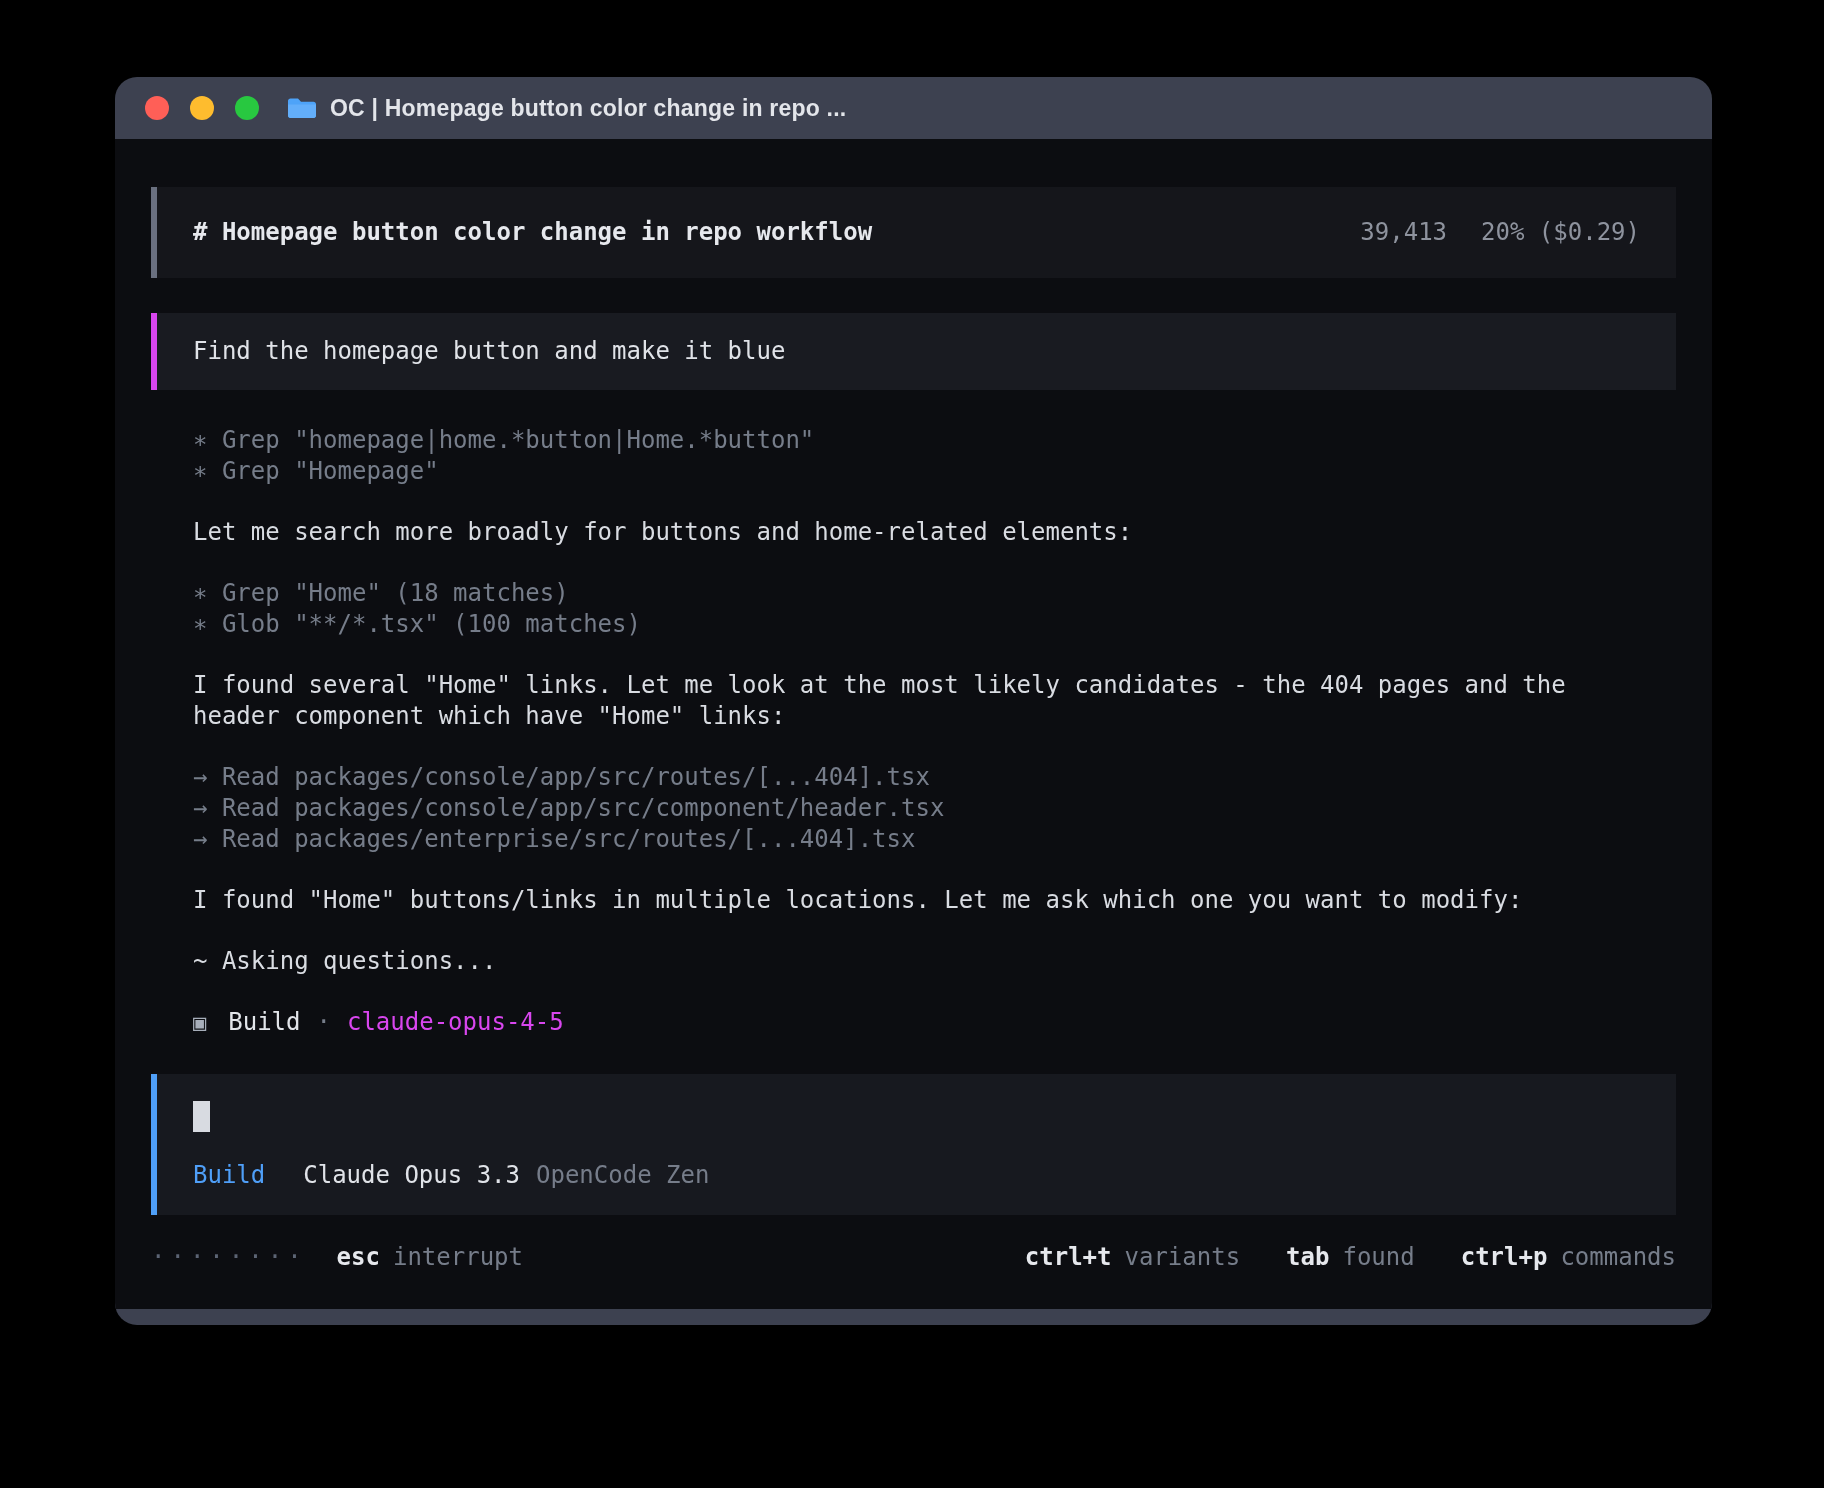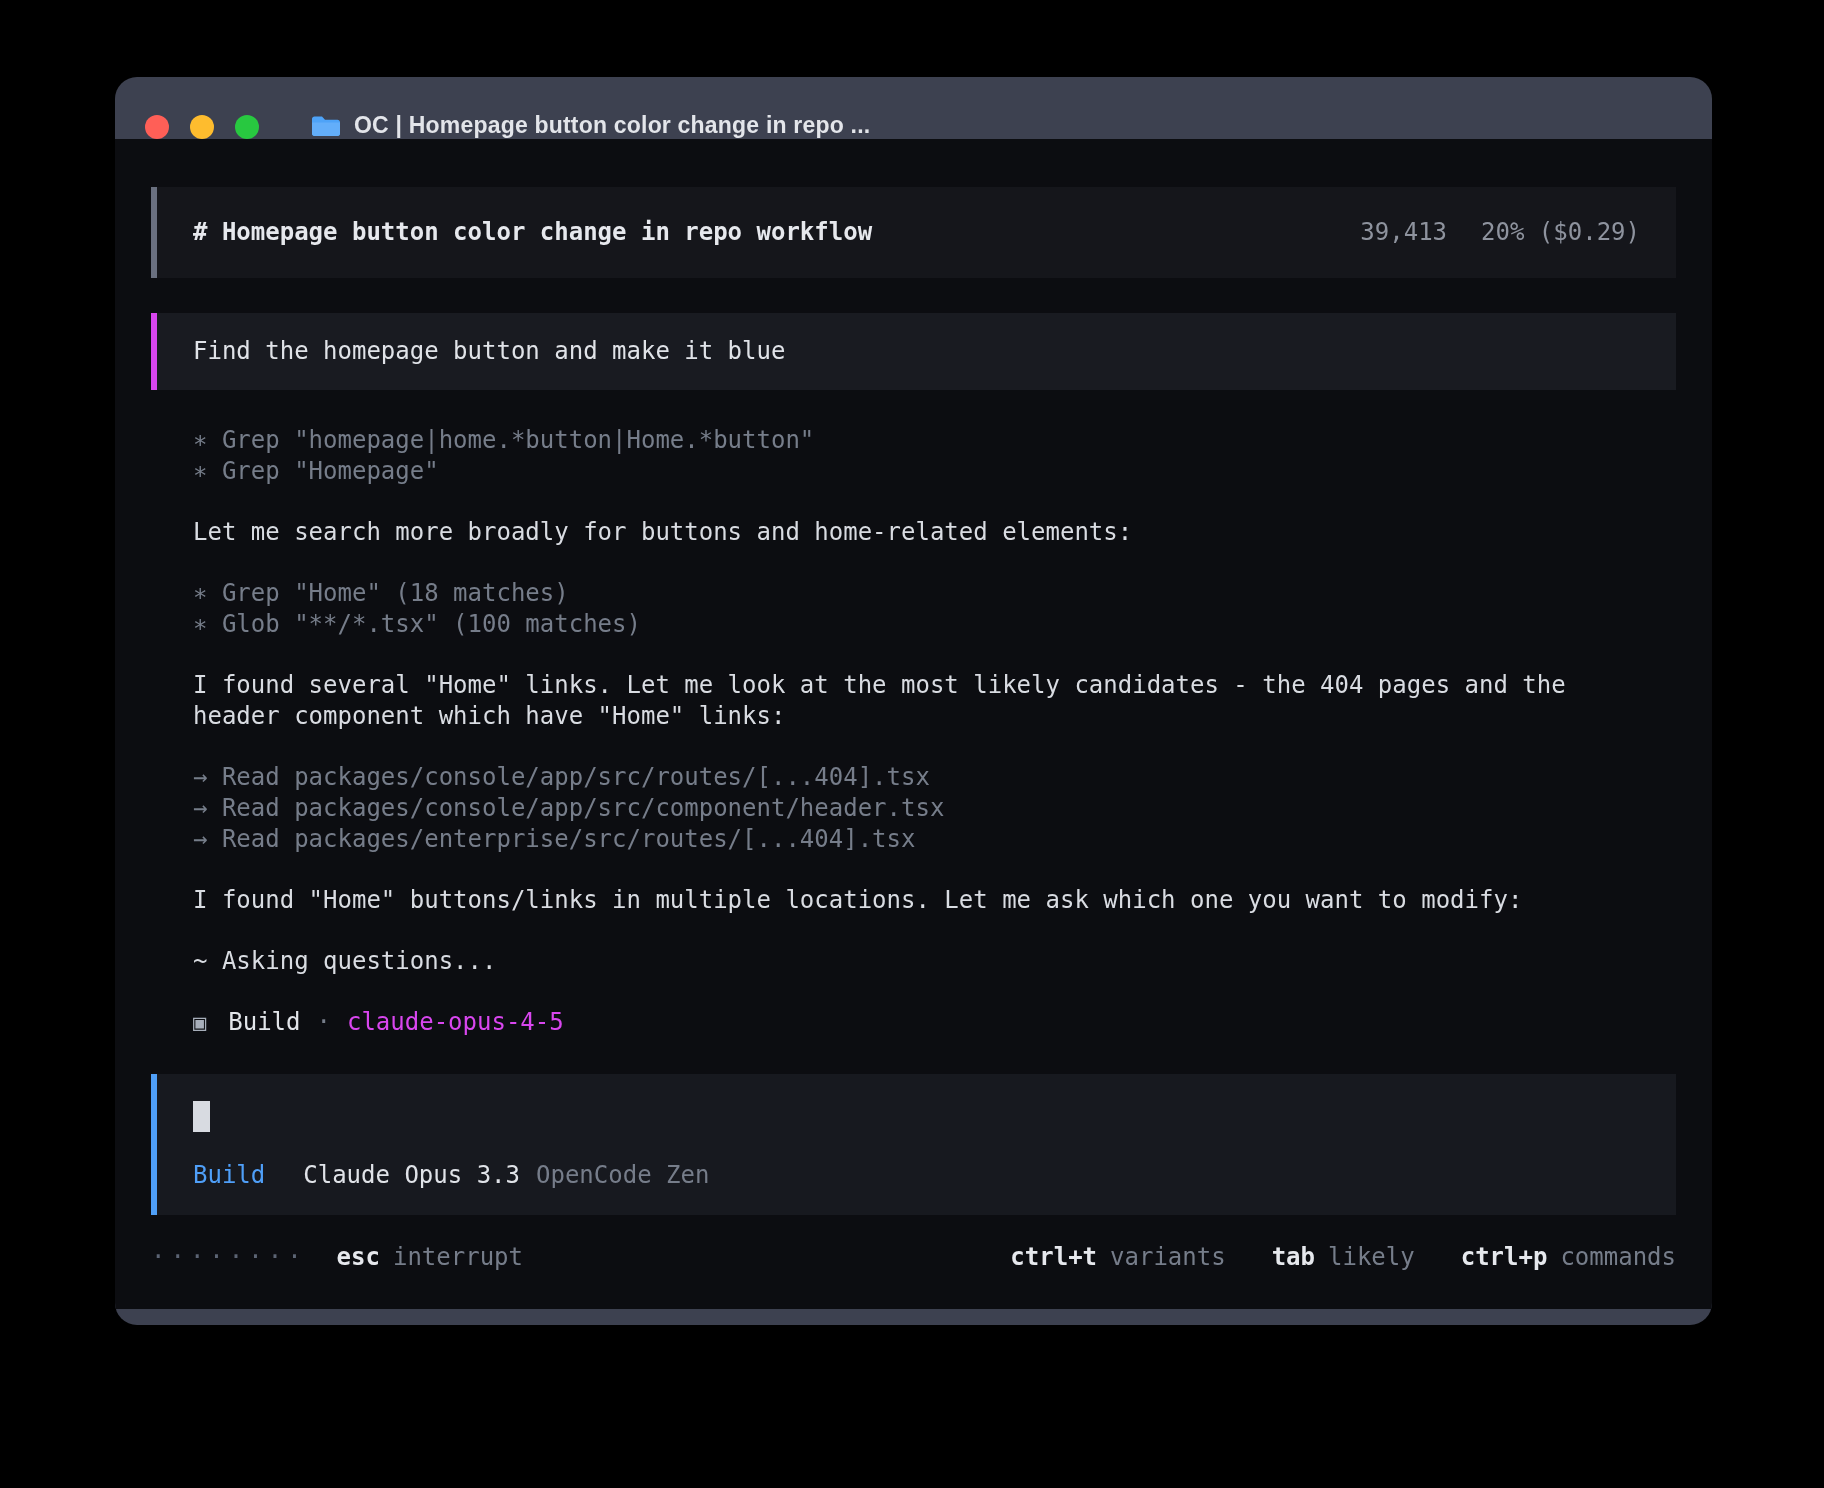--- a/index.html
+++ b/index.html
@@ -18,21 +18,21 @@
     background: #3d4150;
     border-radius: 22px;
     overflow: hidden;
     display: flex; flex-direction: column;
     box-shadow: 0 24px 70px rgba(0,0,0,.65);
   }
 
   
   .titlebar {
     flex: 0 0 62px;
-    display: flex; align-items: flex-end; gap: 24px;
+    display: flex; align-items: center;
   }
   .traffic-lights { display: flex; gap: 21px; padding-left: 30px; }
   .light { width: 24px; height: 24px; border-radius: 50%; }
   .light.red    { background: #ff5f57; }
   .light.yellow { background: #febc2e; }
   .light.green  { background: #28c840; }
   .titlebar-title { display: flex; align-items: center; gap: 13px; margin-left: 28px; }
   .folder-icon { display: inline-flex; align-items: center; }
   .title-text {
     font: 700 23px "Liberation Sans", sans-serif;
@@ -201,21 +201,21 @@
           <span class="sb-key">esc</span>
           <span class="sb-lbl">interrupt</span>
         </div>
         <div class="sb-right">
           <span class="sb-pair">
             <span class="sb-key">ctrl+t</span>
             <span class="sb-lbl">variants</span>
           </span>
           <span class="sb-pair">
             <span class="sb-key">tab</span>
-            <span class="sb-lbl">likely</span>
+            <span class="sb-lbl">found</span>
           </span>
           <span class="sb-pair">
             <span class="sb-key">ctrl+p</span>
             <span class="sb-lbl">commands</span>
           </span>
         </div>
       </div>
 
     </div>
   </div>

